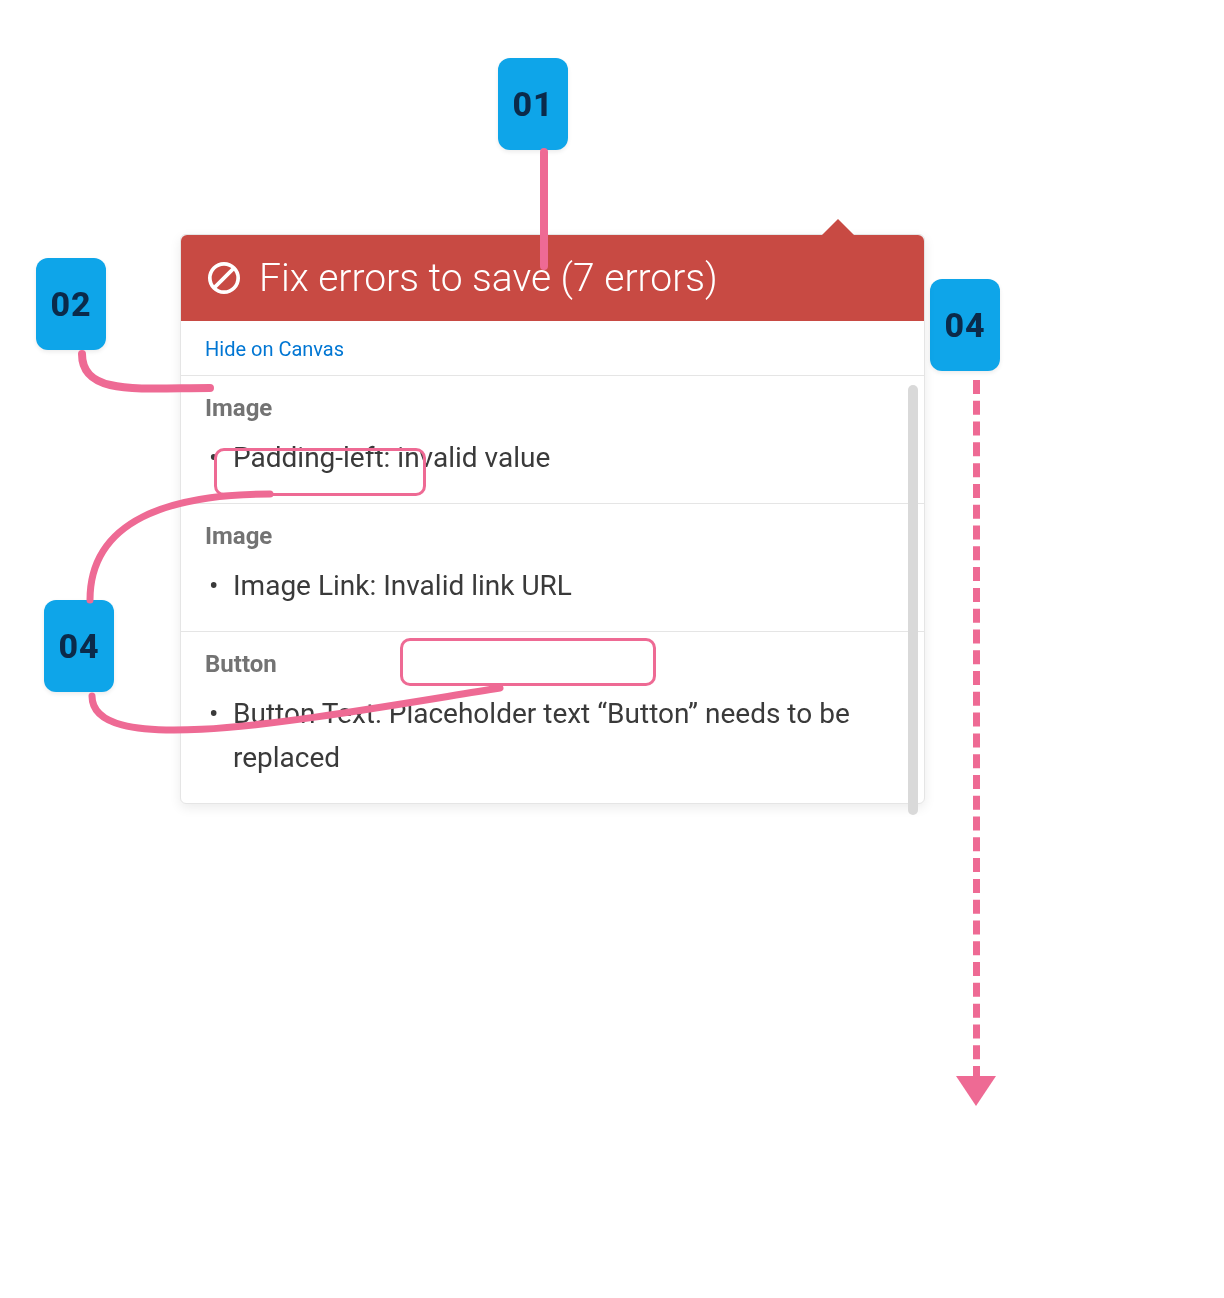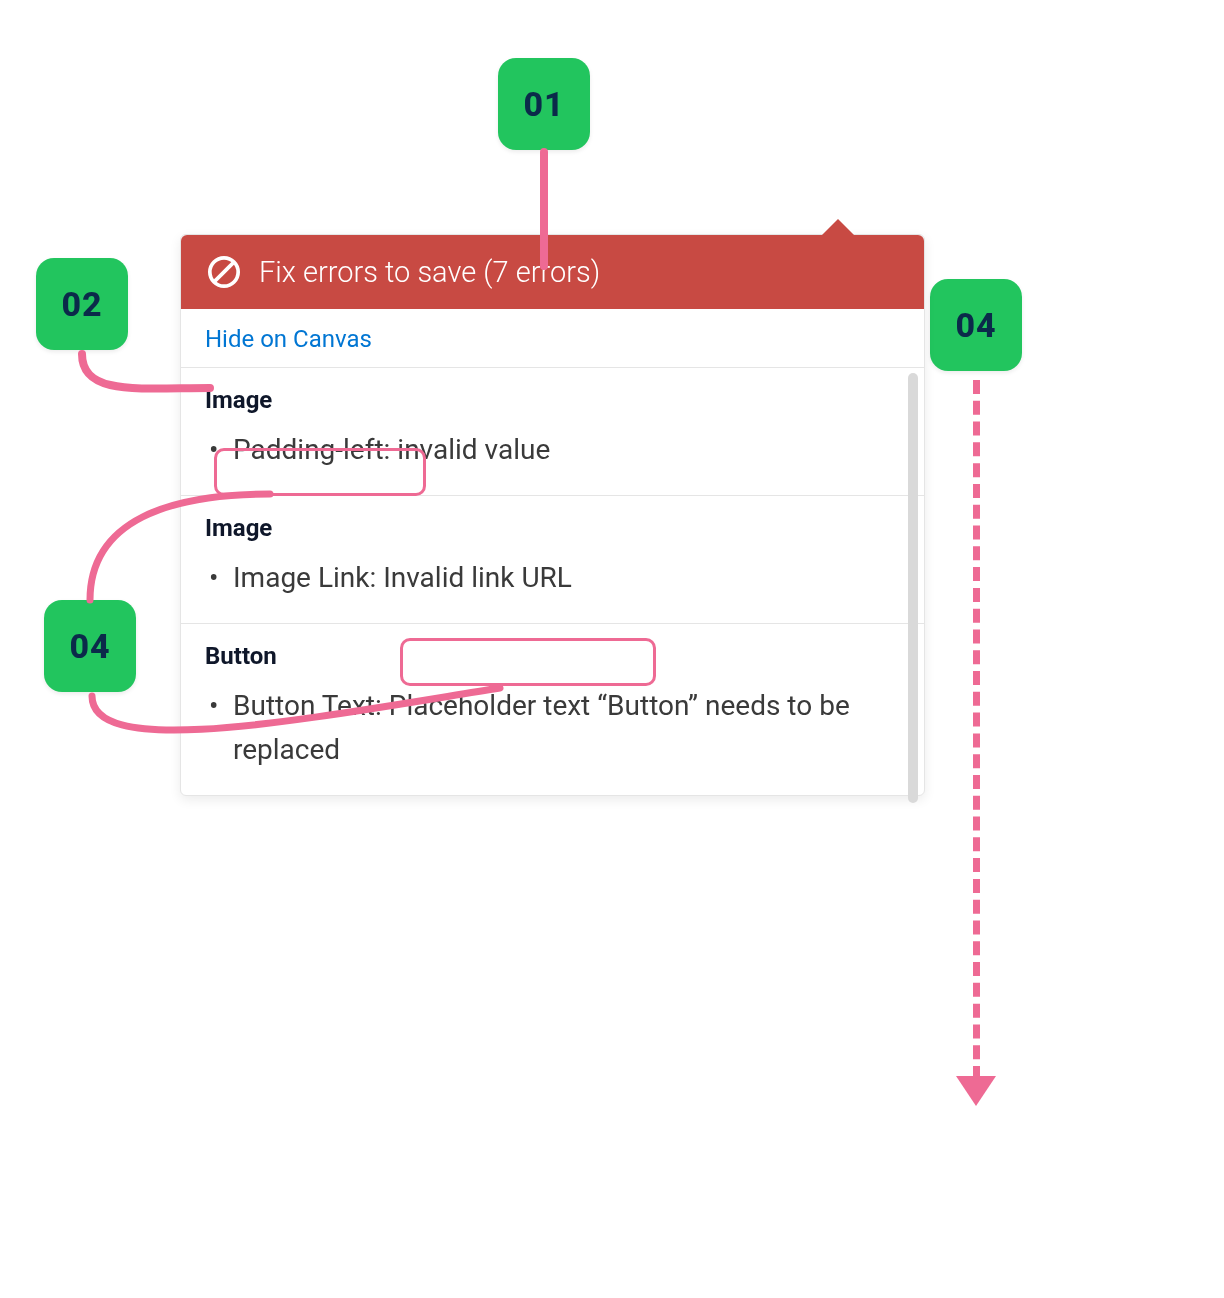--- a/index.html
+++ b/index.html
@@ -7,24 +7,24 @@
       font-family: -apple-system, BlinkMacSystemFont, "Segoe UI", Roboto, Helvetica, Arial, sans-serif;
       background: #ffffff;
       width: 1224px;
       height: 1298px;
       position: relative;
     }
 
     
     .callout {
       position: absolute;
-      width: 92px;
+      width: 70px;
       height: 92px;
-      background: #22c55e;
-      border-radius: 18px;
+      background: #0ea5e9;
+      border-radius: 12px;
       display: flex;
       align-items: center;
       justify-content: center;
       box-shadow: 0 2px 4px rgba(0,0,0,0.08);
     }
     .callout span {
       font-weight: 800;
       font-size: 34px;
       color: #0b2a4a;
       letter-spacing: 1px;
@@ -51,50 +51,50 @@
       border-right: 16px solid transparent;
       border-bottom: 16px solid #c84a43;
     }
     .panel-header {
       background: #c84a43;
       color: #ffffff;
       padding: 20px 26px;
       display: flex;
       align-items: center;
       gap: 18px;
-      font-size: 29px;
+      font-size: 39px;
       font-weight: 300;
       border-radius: 6px 6px 0 0;
     }
     .panel-header .no-icon {
       width: 34px; height: 34px;
       flex-shrink: 0;
     }
     .panel-header .no-icon svg { display: block; }
 
     .panel-body {
       position: relative;
       padding: 0;
     }
     .hide-canvas {
       color: #0176d3;
-      font-size: 24px;
+      font-size: 20px;
       padding: 16px 24px 14px;
       cursor: pointer;
       border-bottom: 1px solid #e5e5e5;
     }
     .group {
       border-bottom: 1px solid #e5e5e5;
       padding: 18px 24px 18px;
     }
     .group:last-child { border-bottom: none; }
     .group-title {
       font-weight: 700;
       font-size: 24px;
-      color: #0f172a;
+      color: #737373;
       margin-bottom: 10px;
     }
     .group ul {
       list-style: none;
       padding-left: 18px;
     }
     .group li {
       position: relative;
       font-size: 28px;
       color: #3a3a3a;

